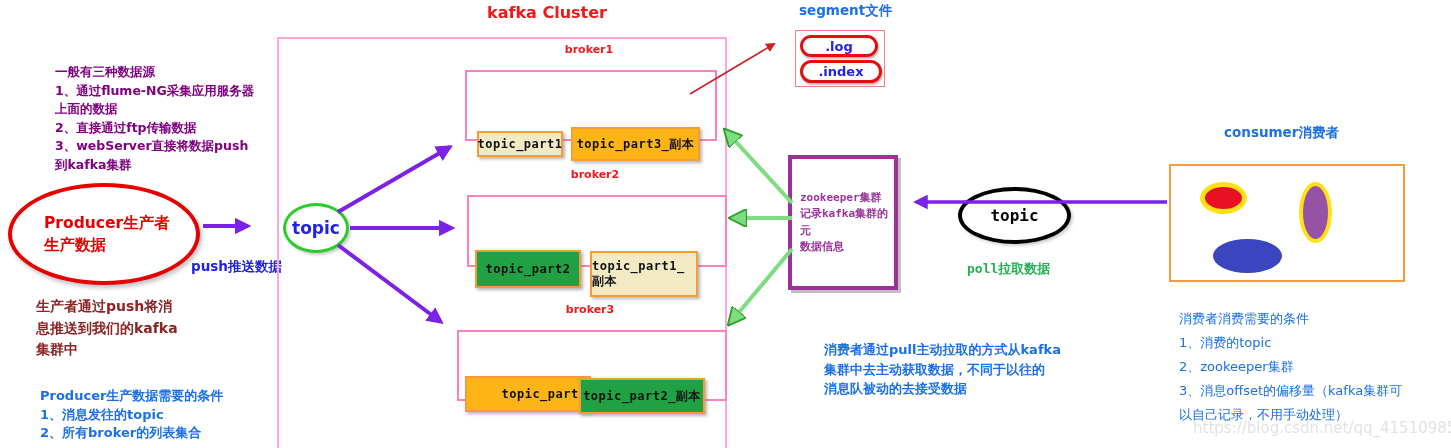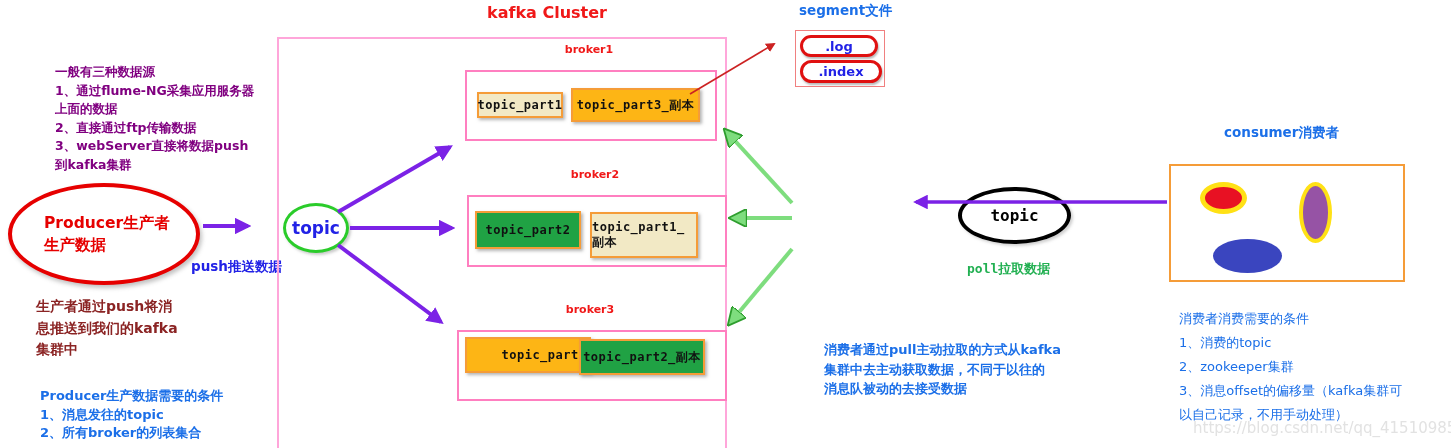--- a/index.html
+++ b/index.html
@@ -30,21 +30,21 @@
 
   
   #cluster-box{left:277px;top:37px;width:446px;height:420px;border:2px solid var(--cluster-border);}
   .broker-box{border:2px solid var(--broker-border);background:#fff;}
   #broker1-box{left:465px;top:70px;width:248px;height:67px;}
   #broker2-box{left:467px;top:195px;width:256px;height:68px;}
   #broker3-box{left:457px;top:330px;width:266px;height:67px;}
 
   .part{display:flex;align-items:center;justify-content:center;border:2px solid var(--partition-border);
         font-family:"DejaVu Sans Mono",monospace;font-weight:bold;font-size:12px;color:#111;
-        letter-spacing:.5px;box-shadow:2px 2px 3px rgba(110,110,110,.5);box-sizing:border-box;}
+        letter-spacing:.5px;box-shadow:2px 2px 3px rgba(110,110,110,.5);box-sizing:border-box;margin-top:39px;}
   .fill-cream{background:var(--cream-fill);}
   .fill-gold{background:var(--gold-fill);}
   .fill-green{background:var(--green-fill);}
   #part-b1-1{left:477px;top:92px;width:86px;height:26px;}
   #part-b1-2{left:571px;top:88px;width:129px;height:34px;}
   #part-b2-1{left:475px;top:211px;width:106px;height:38px;}
   #part-b2-2{left:590px;top:212px;width:108px;height:46px;}
   #part-b3-1{left:465px;top:337px;width:126px;height:36px;padding-left:32px;}
   #part-b3-2{left:579px;top:339px;width:126px;height:36px;}
 
@@ -132,20 +132,25 @@
   <div class="abs broker-box" id="broker3-box"></div>
   <div class="abs part fill-gold" id="part-b3-1">topic_part3</div>
   <div class="abs part fill-green" id="part-b3-2">topic_part2_副本</div>
 
   <div class="abs" id="topic-ellipse">topic</div>
 
   <div class="abs" id="segment-box"></div>
   <div class="pill" id="pill-log">.log</div>
   <div class="pill" id="pill-index">.index</div>
 
+  <div class="abs" id="zookeeper-box">
+    <div class="pre" id="zookeeper-note">zookeeper集群
+记录kafka集群的元
+数据信息</div>
+  </div>
 
   <div class="abs mono" id="consumer-topic-ellipse">topic</div>
   <div class="abs mono" id="poll-label">poll拉取数据</div>
 
   <div class="abs" id="consumer-box"></div>
   <div class="c-ellipse" id="c-ellipse-red"></div>
   <div class="c-ellipse" id="c-ellipse-purple"></div>
   <div class="c-ellipse" id="c-ellipse-blue"></div>
 
   <div class="abs pre" id="consumer-pull-note">消费者通过pull主动拉取的方式从kafka

